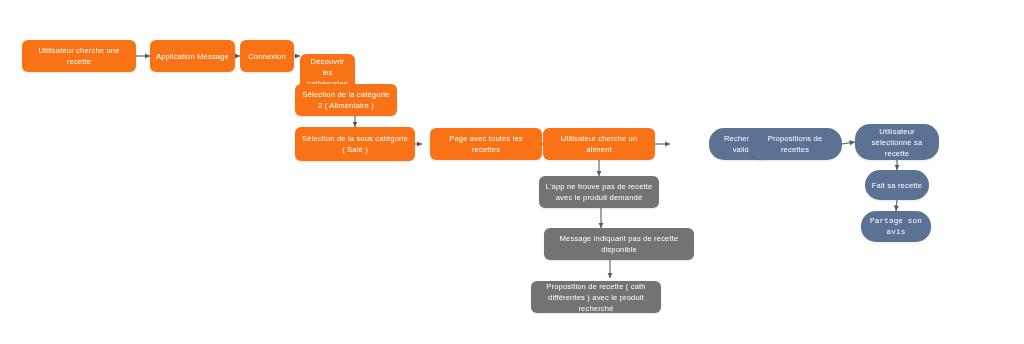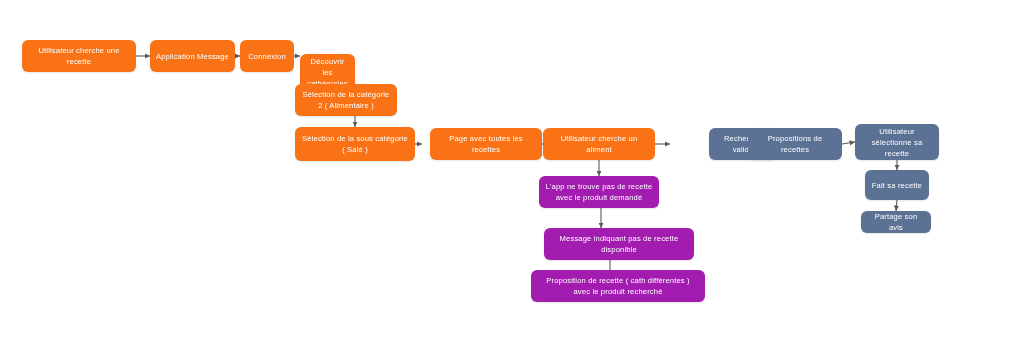--- a/index.html
+++ b/index.html
@@ -25,22 +25,22 @@
     color: #ffffff;
     border-radius: 6px;
     font-size: 7.6px;
     line-height: 1.45;
     letter-spacing: 0.15px;
     padding: 3px 6px;
     box-shadow: 0 1px 2px rgba(0,0,0,0.10);
   }
   .node span { display: block; }
   .node.orange { background: #F97316; }
-  .node.blue   { background: #5B7295; }
-  .node.pink   { background: #a21caf; }
+  .node.blue   { background: #5B7295; border-radius: 15px; }
+  .node.pink   { background: #737373; }
 
   svg#edges {
     position: absolute;
     left: 0;
     top: 0;
     width: 1024px;
     height: 344px;
     pointer-events: none;
   }
 </style>
@@ -102,26 +102,26 @@
       </div>
       <div class="node blue" style="left: 748px; top: 128px; width: 94px; height: 32px;">
         <span>Propositions de recettes</span>
       </div>
       <div class="node blue" style="left: 855px; top: 124px; width: 84px; height: 36px;">
         <span>Utilisateur sélectionne sa recette</span>
       </div>
       <div class="node blue" style="left: 865px; top: 170px; width: 64px; height: 30px;">
         <span>Fait sa recette</span>
       </div>
-      <div class="node blue" style="left: 861px; top: 211px; width: 70px; height: 22px;">
+      <div class="node blue" style="left: 861px; top: 211px; width: 70px; height: 31px; font-family: Liberation Mono, monospace;">
         <span>Partage son avis</span>
       </div>
       <div class="node pink" style="left: 539px; top: 176px; width: 120px; height: 32px;">
         <span>L'app ne trouve pas de recette avec le produit demandé</span>
       </div>
       <div class="node pink" style="left: 536px; top: 228px; width: 150px; height: 32px; margin-left: 8px;">
         <span>Message indiquant pas de recette disponible</span>
       </div>
-      <div class="node pink" style="left: 531px; top: 270px; width: 174px; height: 32px;">
+      <div class="node pink" style="left: 531px; top: 281px; width: 130px; height: 32px;">
         <span>Proposition de recette ( cath différentes ) avec le produit recherché</span>
       </div>
     </div>
 </div>
 
 </body></html>

